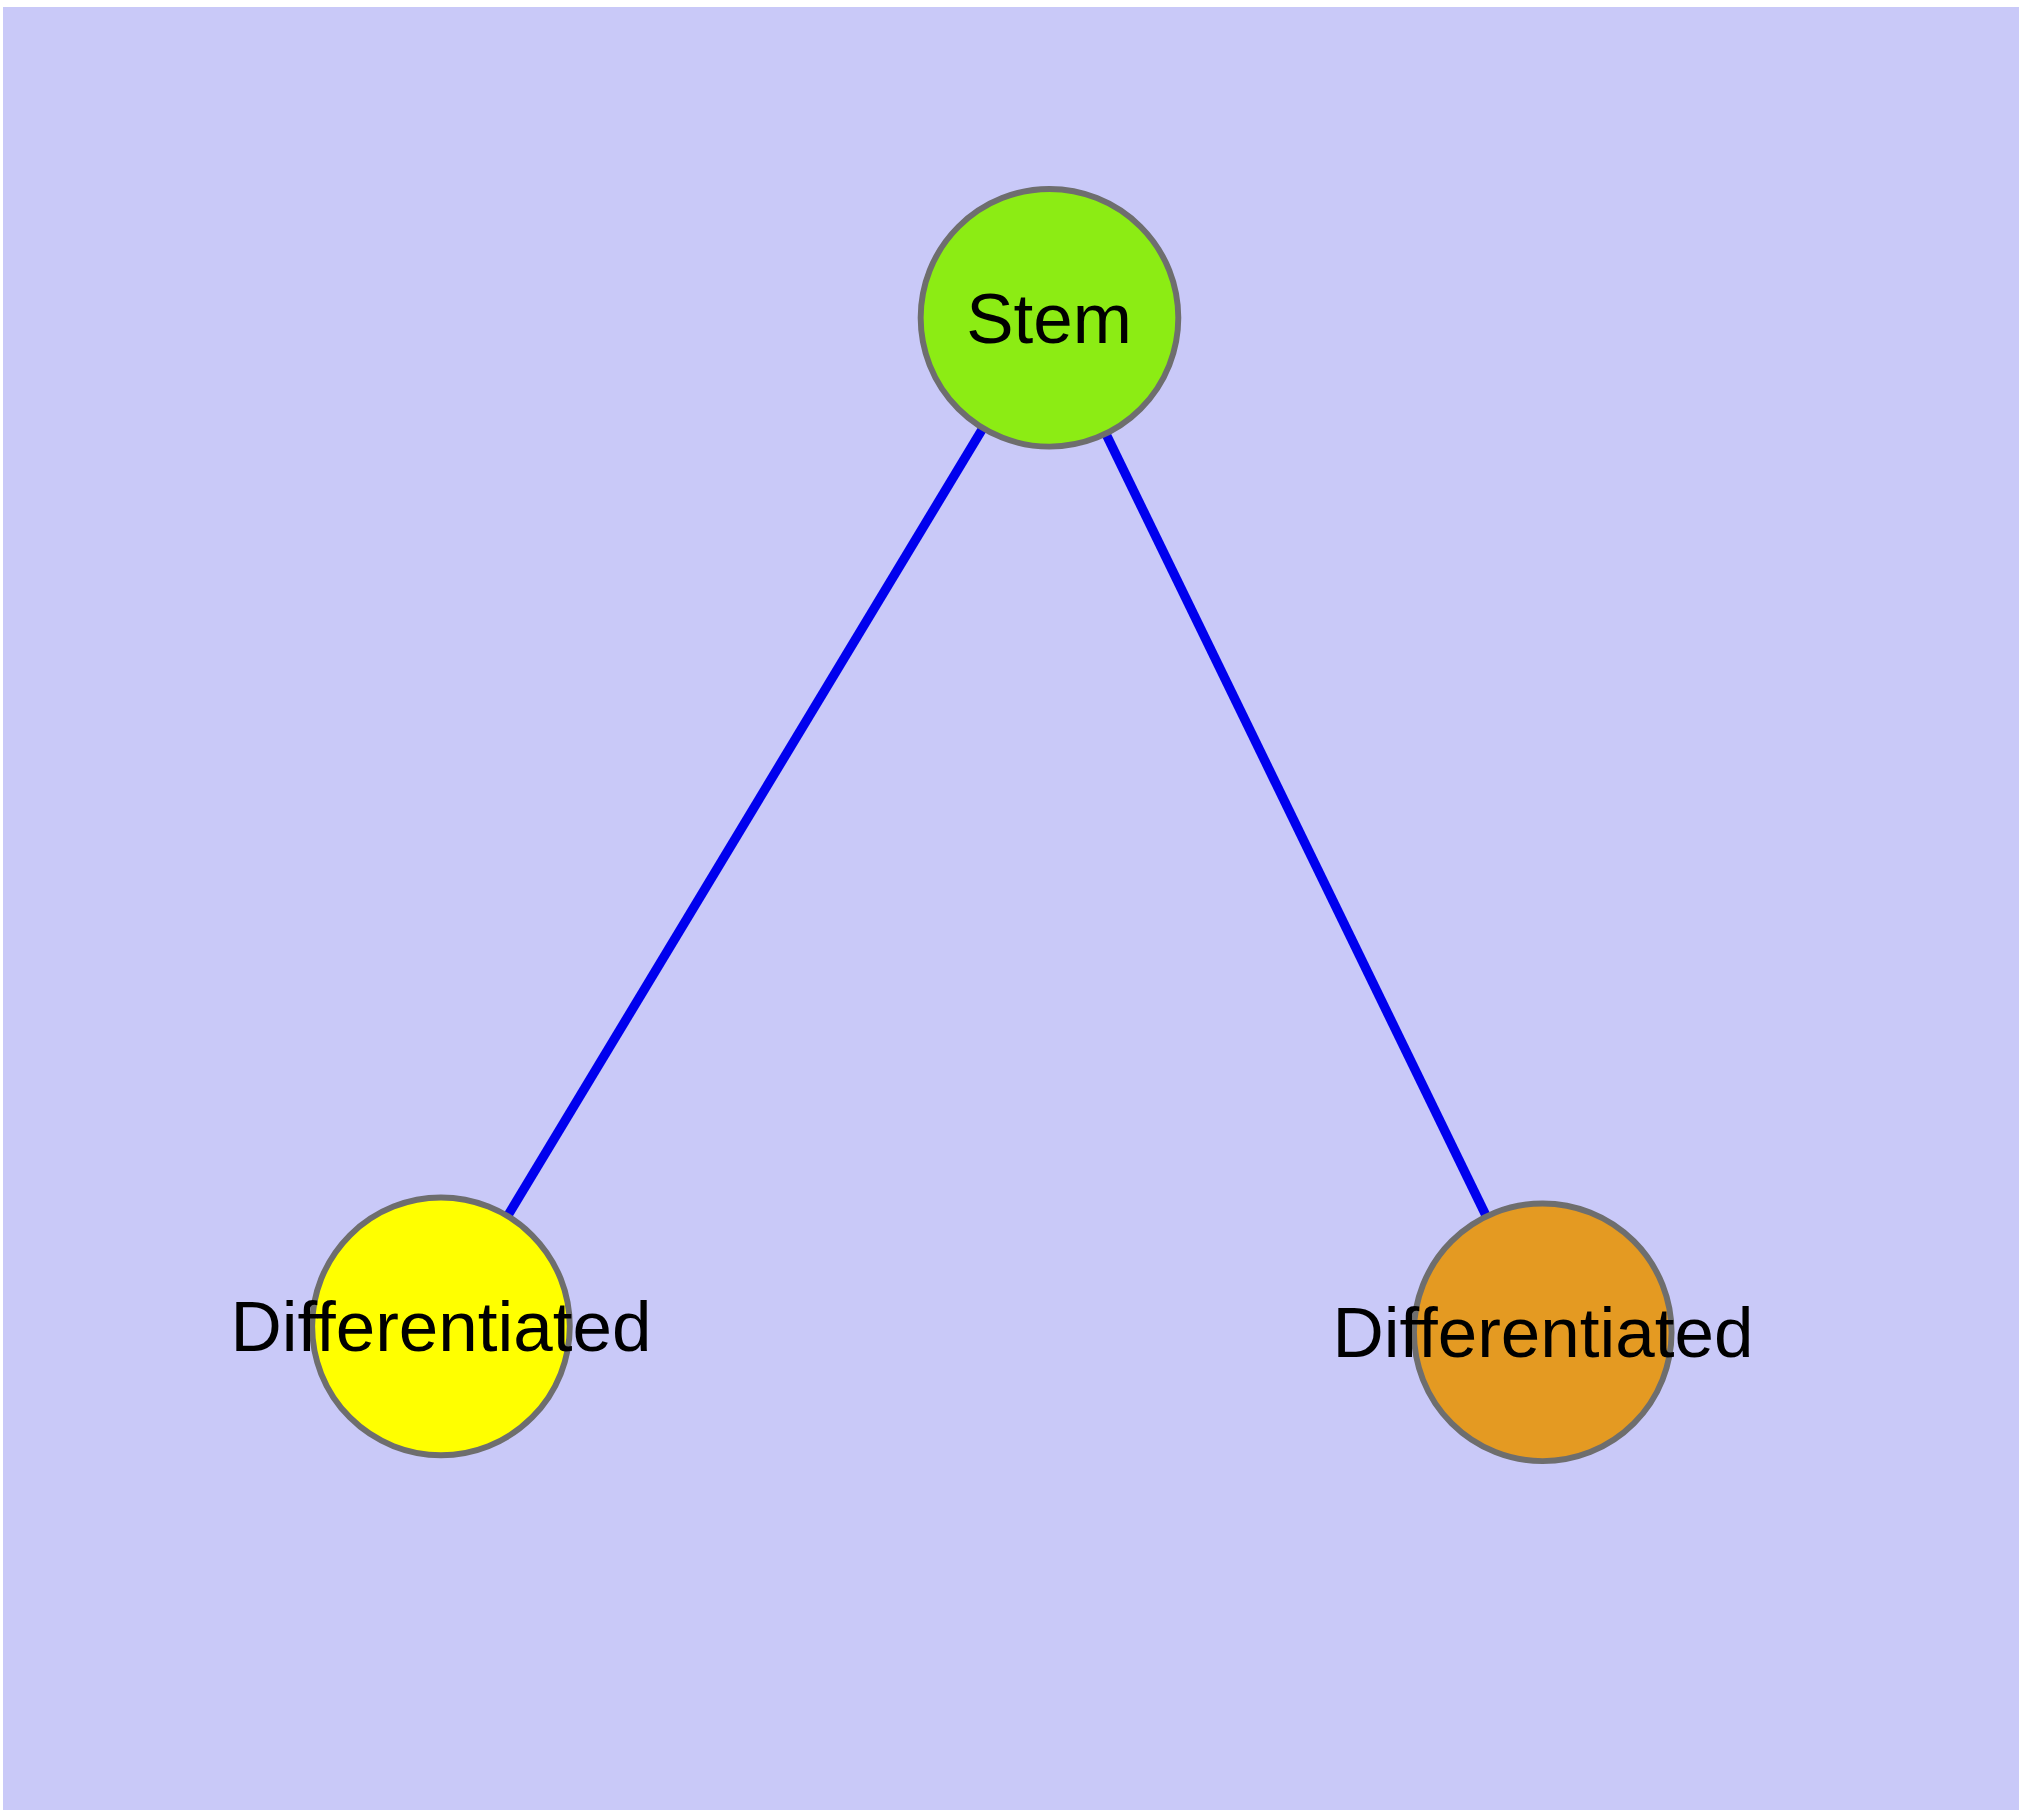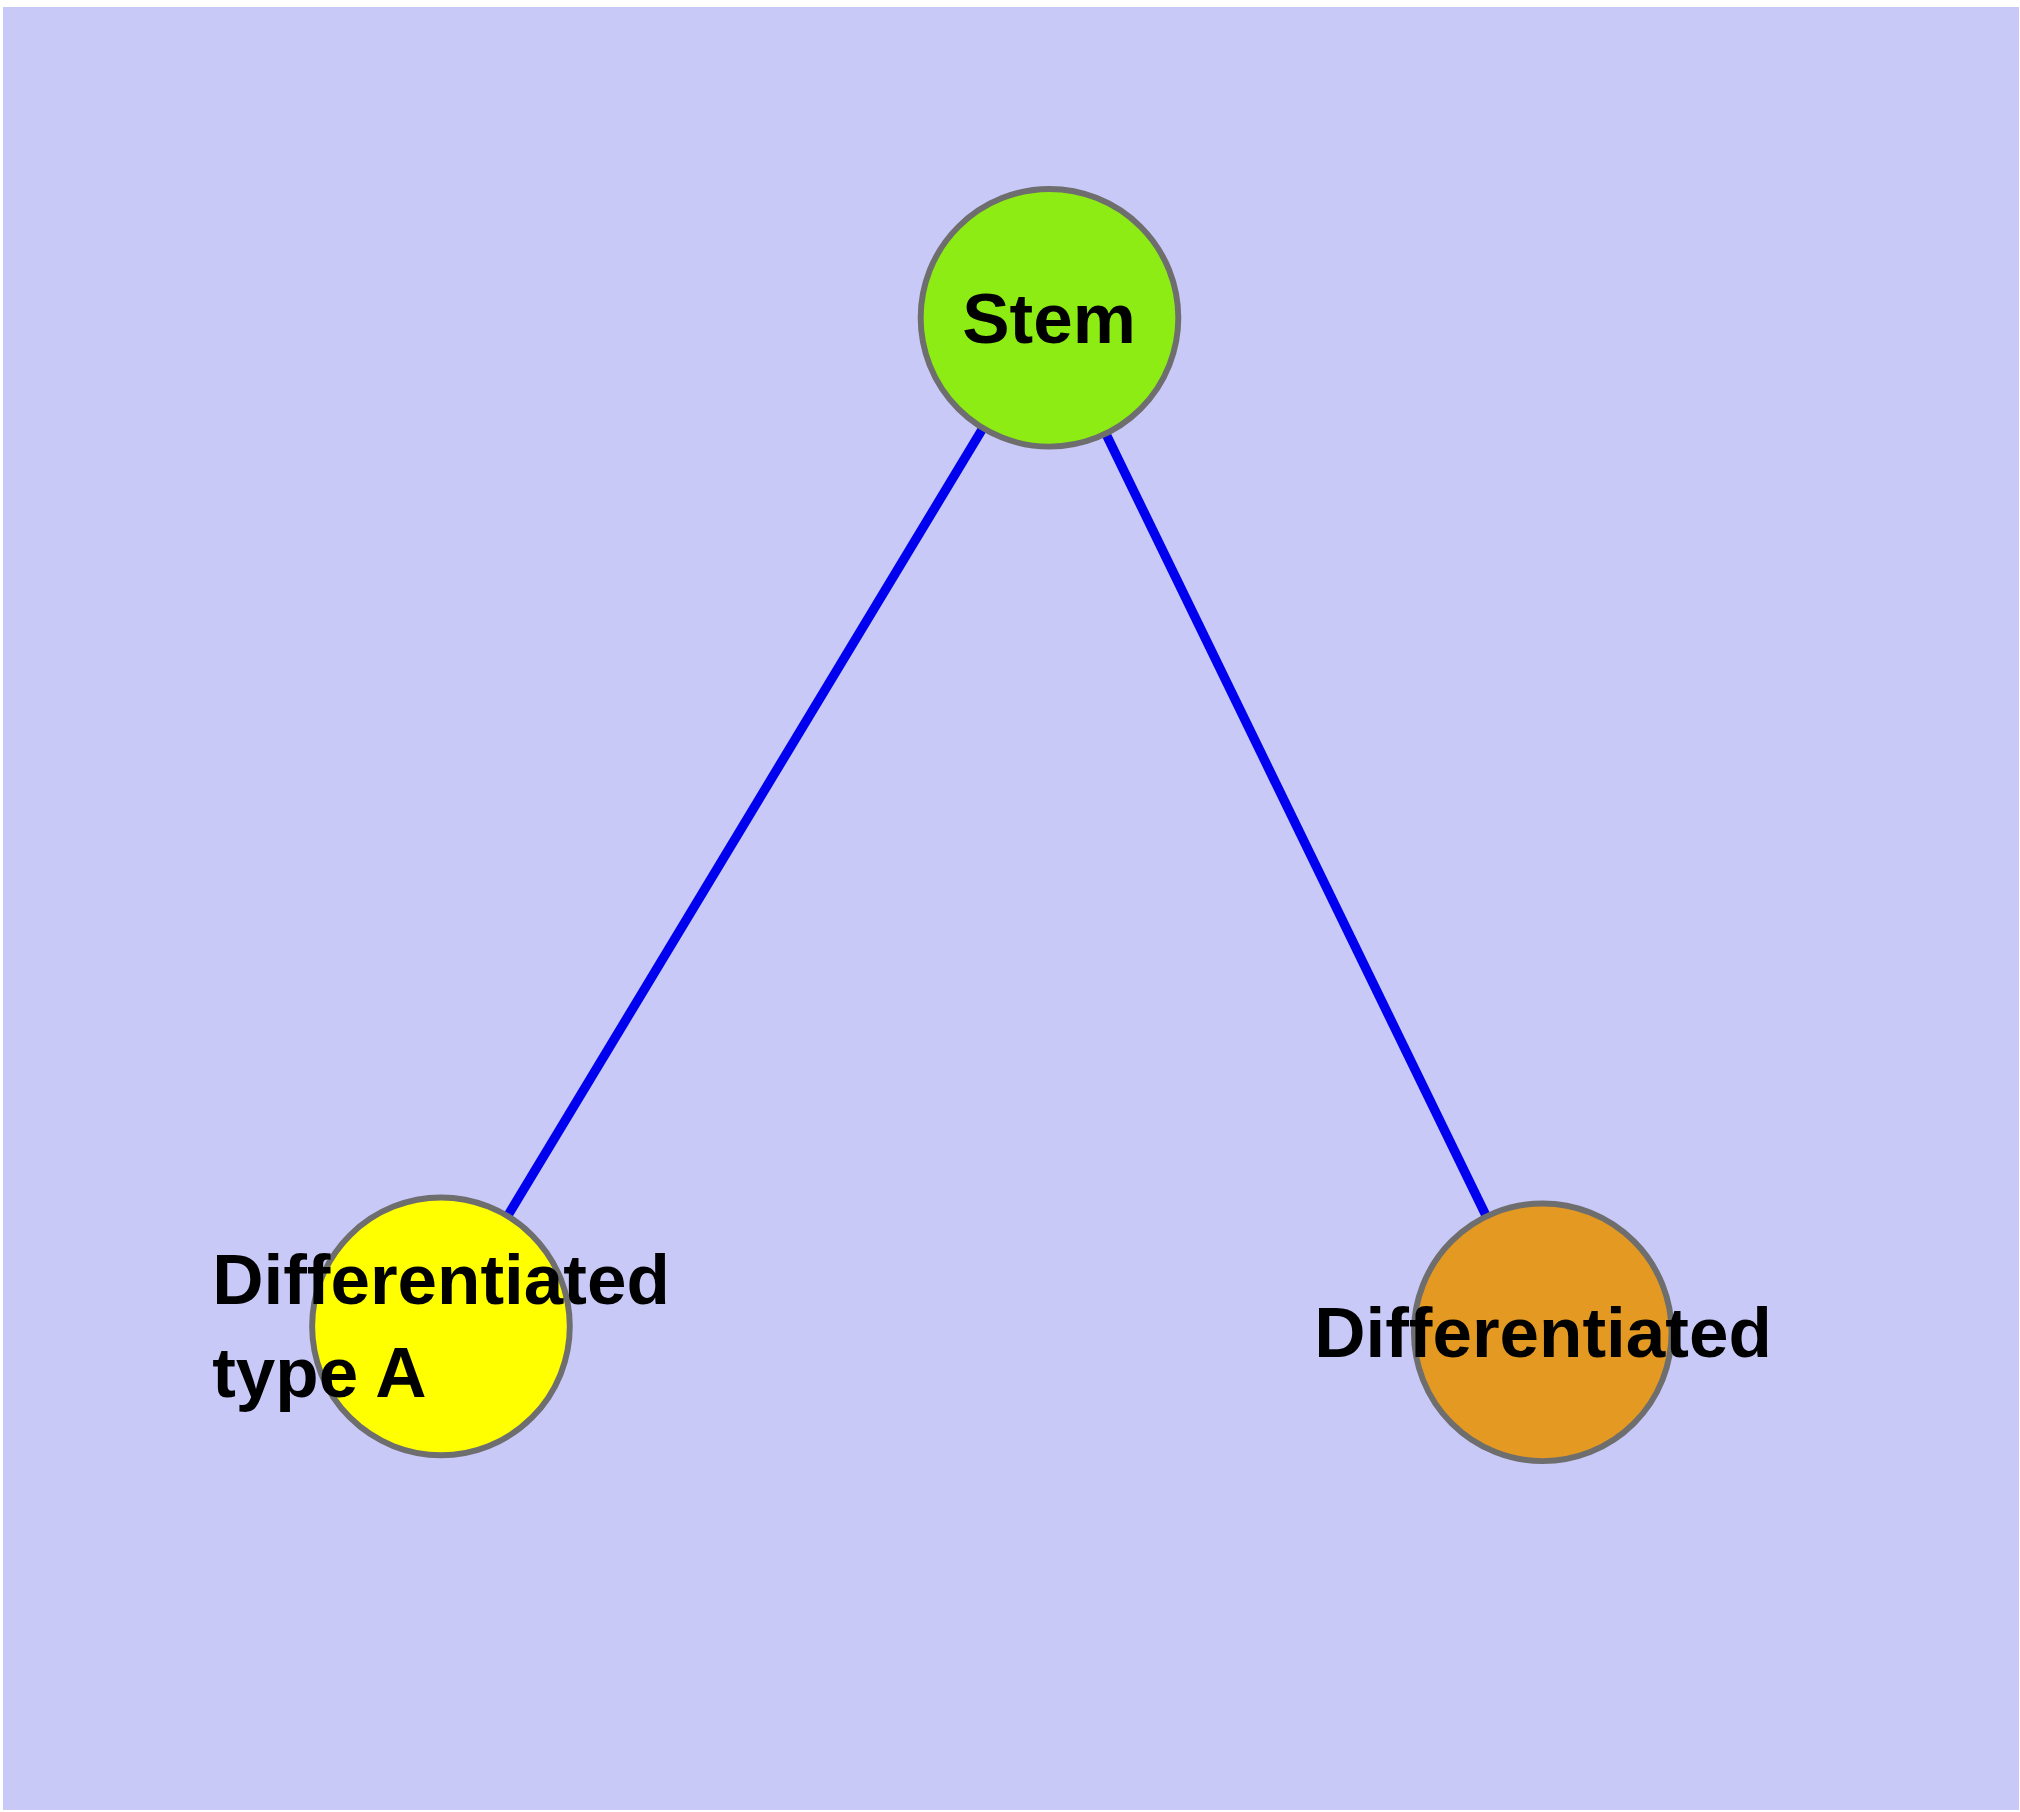--- a/index.html
+++ b/index.html
@@ -34,23 +34,23 @@
     position: absolute;
     left: 0;
     top: 0;
     width: 2021px;
     height: 1812px;
     pointer-events: none;
   }
   .node-label {
     position: absolute;
     transform: translate(-50%, -50%);
-    text-align: left;
+    text-align: right;
     color: #000000;
-    font-weight: bold;
+    font-weight: normal;
     font-size: 71px;
     line-height: 93px;
     white-space: nowrap;
   }
 </style>
 </head>
 <body>
 
 <div class="page">
   <div class="canvas" id="canvas" style="background: rgb(201, 201, 248);"></div>
@@ -60,20 +60,19 @@
       <circle cx="1238" cy="375" r="152" fill="#8CEC14" stroke="#6E6E6E" stroke-width="7"></circle>
       <circle cx="520" cy="1565" r="152" fill="#FFFF00" stroke="#6E6E6E" stroke-width="7"></circle>
       <circle cx="1820" cy="1572" r="152" fill="#E49A22" stroke="#6E6E6E" stroke-width="7"></circle>
     </svg>
   <div id="labels">
       <div class="node-label" style="left: 1049px; top: 318px; color: rgb(0, 0, 0);">
         <div>Stem</div>
       </div>
       <div class="node-label" style="left: 441px; top: 1326px; color: rgb(0, 0, 0);">
         <div>Differentiated</div>
-        <div>type A</div>
       </div>
       <div class="node-label" style="left: 1543px; top: 1332px; color: rgb(0, 0, 0);">
         <div>Differentiated</div>
       </div>
     </div>
 </div>
 
 
 </body></html>

